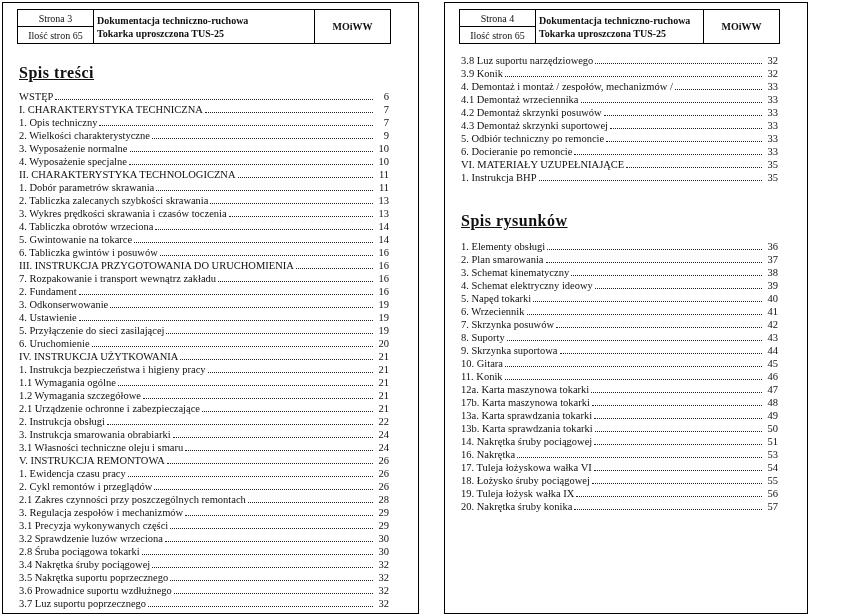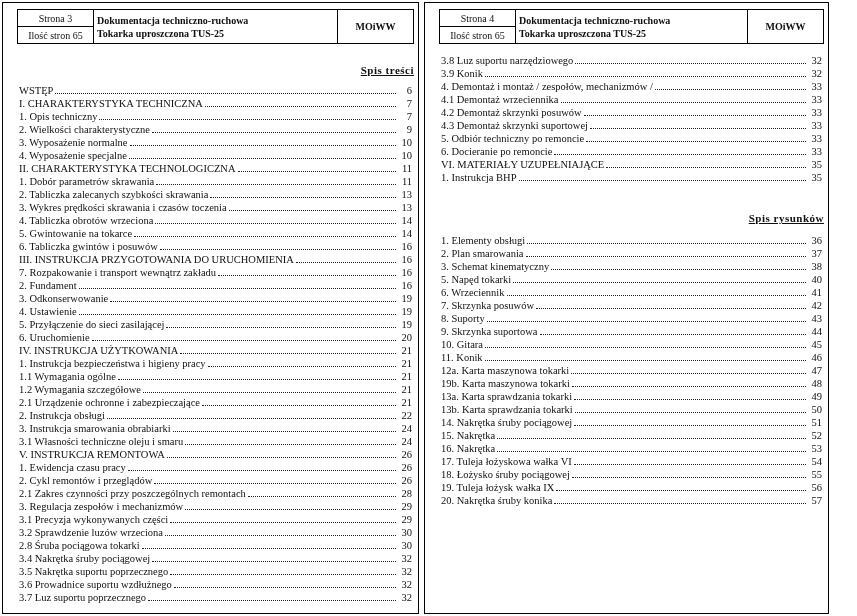--- a/index.html
+++ b/index.html
@@ -6,34 +6,34 @@
   html, body { margin: 0; padding: 0; background: #ffffff; }
   body {
     width: 857px; height: 616px; position: relative;
     font-family: "Liberation Serif", "DejaVu Serif", serif;
     color: #101010;
     -webkit-font-smoothing: antialiased;
   }
   .page {
     position: absolute; top: 2px; height: 612px;
     background: #fff; border: 1px solid #000;
-    padding: 6px 4px 0 14px; overflow: hidden;
+    padding: 6px 27px 0 14px; overflow: hidden;
   }
   .page-left  { left: 2px;   width: 417px; }
-  .page-right { left: 424px; width: 405px; }
+  .page-right { left: 444px; width: 364px; }
 
   table.hdr { width: 100%; border-collapse: collapse; table-layout: fixed; }
   table.hdr td { border: 1px solid #000; font-size: 10px; padding: 0 3px; height: 17px; }
   td.c-strona { width: 76px; text-align: center; white-space: nowrap; font-size: 9.5px; }
   td.c-title  { text-align: left; font-weight: bold; font-size: 11px; line-height: 13px; }
   td.c-org    { width: 76px; text-align: center; font-weight: bold; font-size: 11.5px; }
 
   .toc-heading {
-    font-size: 11px; font-weight: bold; text-decoration: underline;
-    margin: 20px 0 8px 2px; letter-spacing: 0.5px; text-align: right;
+    font-size: 16px; font-weight: bold; text-decoration: underline;
+    margin: 20px 0 8px 2px; letter-spacing: 0.5px;
   }
   .toc-list { margin: 0 2px; }
   .toc-row {
     display: flex; align-items: baseline;
     height: 13px; font-size: 10.5px; line-height: 13px; white-space: nowrap;
   }
   .toc-text { flex: none; }
   .dots { flex: 1; border-bottom: 1px dotted #222; margin: 0 2px 2px 2px; min-width: 8px; }
   .pg { flex: none; min-width: 14px; text-align: right; }
 
@@ -346,20 +346,25 @@
         <span class="toc-text">2. Plan smarowania</span>
         <span class="dots"></span>
         <span class="pg">37</span>
       </div>
       <div class="toc-row">
         <span class="toc-text">3. Schemat kinematyczny</span>
         <span class="dots"></span>
         <span class="pg">38</span>
       </div>
       <div class="toc-row">
+        <span class="toc-text">4. Schemat elektryczny ideowy</span>
+        <span class="dots"></span>
+        <span class="pg">39</span>
+      </div>
+      <div class="toc-row">
         <span class="toc-text">5. Napęd tokarki</span>
         <span class="dots"></span>
         <span class="pg">40</span>
       </div>
       <div class="toc-row">
         <span class="toc-text">6. Wrzeciennik</span>
         <span class="dots"></span>
         <span class="pg">41</span>
       </div>
       <div class="toc-row">
@@ -386,43 +391,38 @@
         <span class="toc-text">11. Konik</span>
         <span class="dots"></span>
         <span class="pg">46</span>
       </div>
       <div class="toc-row">
         <span class="toc-text">12a. Karta maszynowa tokarki</span>
         <span class="dots"></span>
         <span class="pg">47</span>
       </div>
       <div class="toc-row">
-        <span class="toc-text">19b. Karta maszynowa tokarki</span>
+        <span class="toc-text">17b. Karta maszynowa tokarki</span>
         <span class="dots"></span>
         <span class="pg">48</span>
       </div>
       <div class="toc-row">
         <span class="toc-text">13a. Karta sprawdzania tokarki</span>
         <span class="dots"></span>
         <span class="pg">49</span>
       </div>
       <div class="toc-row">
         <span class="toc-text">13b. Karta sprawdzania tokarki</span>
         <span class="dots"></span>
         <span class="pg">50</span>
       </div>
       <div class="toc-row">
         <span class="toc-text">14. Nakrętka śruby pociągowej</span>
         <span class="dots"></span>
         <span class="pg">51</span>
-      </div>
-      <div class="toc-row">
-        <span class="toc-text">15. Nakrętka</span>
-        <span class="dots"></span>
-        <span class="pg">52</span>
       </div>
       <div class="toc-row">
         <span class="toc-text">16. Nakrętka</span>
         <span class="dots"></span>
         <span class="pg">53</span>
       </div>
       <div class="toc-row">
         <span class="toc-text">17. Tuleja łożyskowa wałka VI</span>
         <span class="dots"></span>
         <span class="pg">54</span>

